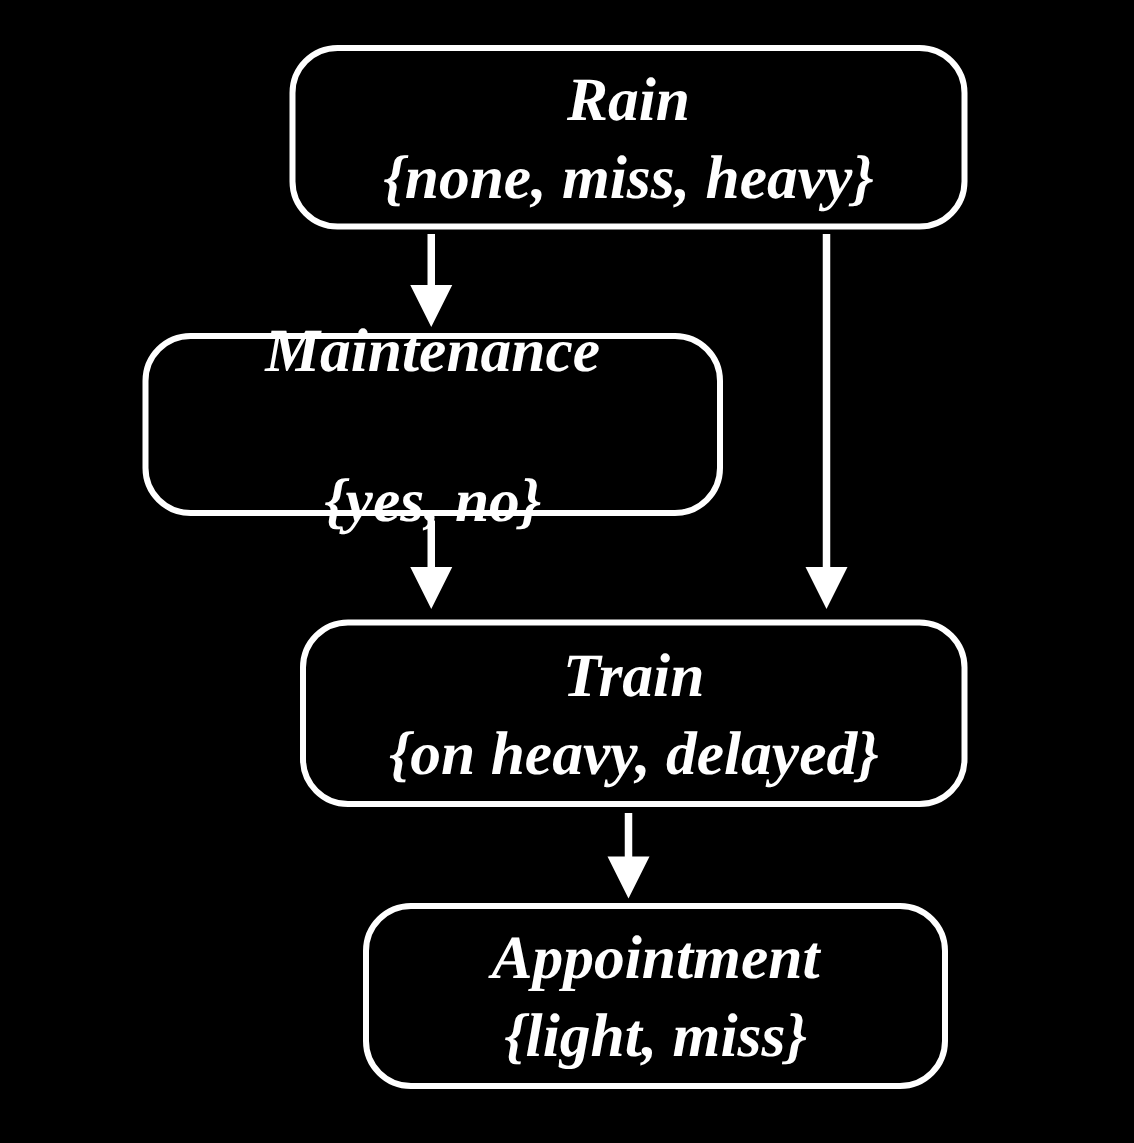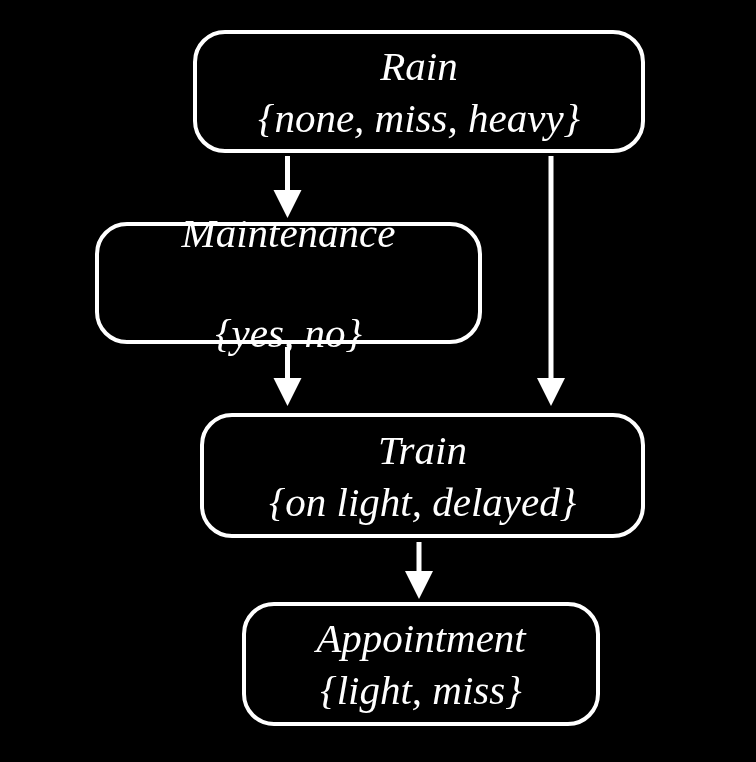--- a/index.html
+++ b/index.html
@@ -28,25 +28,26 @@
     color: #ffffff;
     display: flex;
     flex-direction: column;
     align-items: center;
     justify-content: center;
     text-align: center;
     font-style: italic;
     font-size: 41px;
     line-height: 52px;
     white-space: nowrap;
+    font-weight: bold;
   }
   .node-rain        { left: 193px; top:  30px; width: 452px; height: 123px; }
   .node-maintenance { left:  95px; top: 222px; width: 387px; height: 122px; gap: 48px; }
   .node-train       { left: 200px; top: 413px; width: 445px; height: 125px; }
-  .node-appointment { left: 242px; top: 602px; width: 358px; height: 124px; text-align: center; }
+  .node-appointment { left: 242px; top: 602px; width: 390px; height: 124px; text-align: center; }
   .edges-svg {
     position: absolute;
     left: 0; top: 0;
     width: 756px; height: 762px;
     pointer-events: none;
   }
   .edge line    { stroke: #ffffff; stroke-width: 5; }
   .edge polygon { fill: #ffffff; }
 </style>
 </head>
@@ -78,21 +79,21 @@
     <div class="node-values">{none, miss, heavy}</div>
   </div>
 
   <div class="node node-maintenance">
     <div class="node-label">Maintenance</div>
     <div class="node-values">{yes, no}</div>
   </div>
 
   <div class="node node-train">
     <div class="node-label">Train</div>
-    <div class="node-values">{on light, delayed}</div>
+    <div class="node-values">{on heavy, delayed}</div>
   </div>
 
   <div class="node node-appointment">
     <div class="node-label">Appointment</div>
     <div class="node-values">{light, miss}</div>
   </div>
 
 </div>
 
 </body></html>

